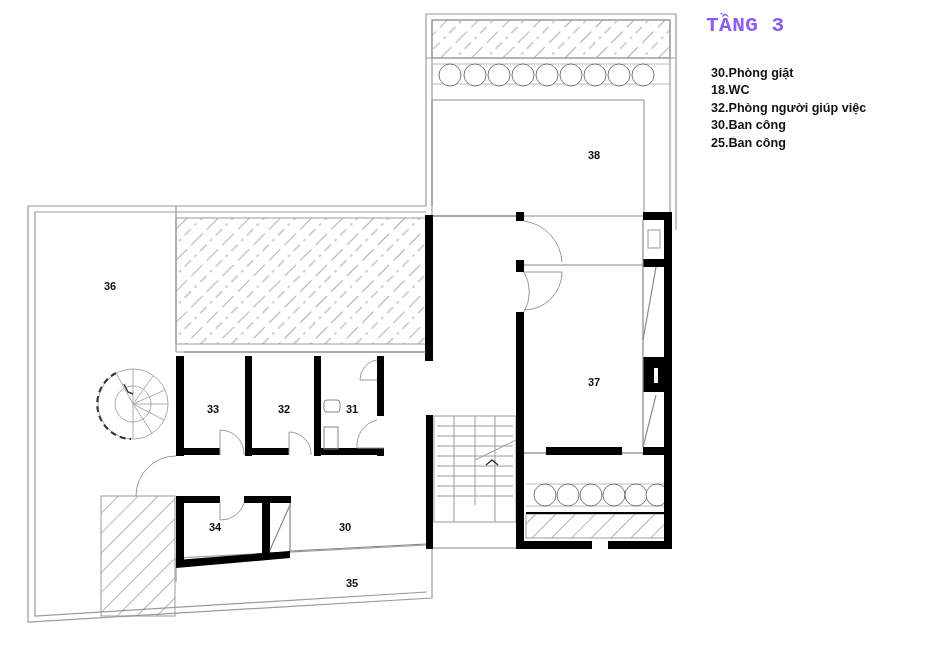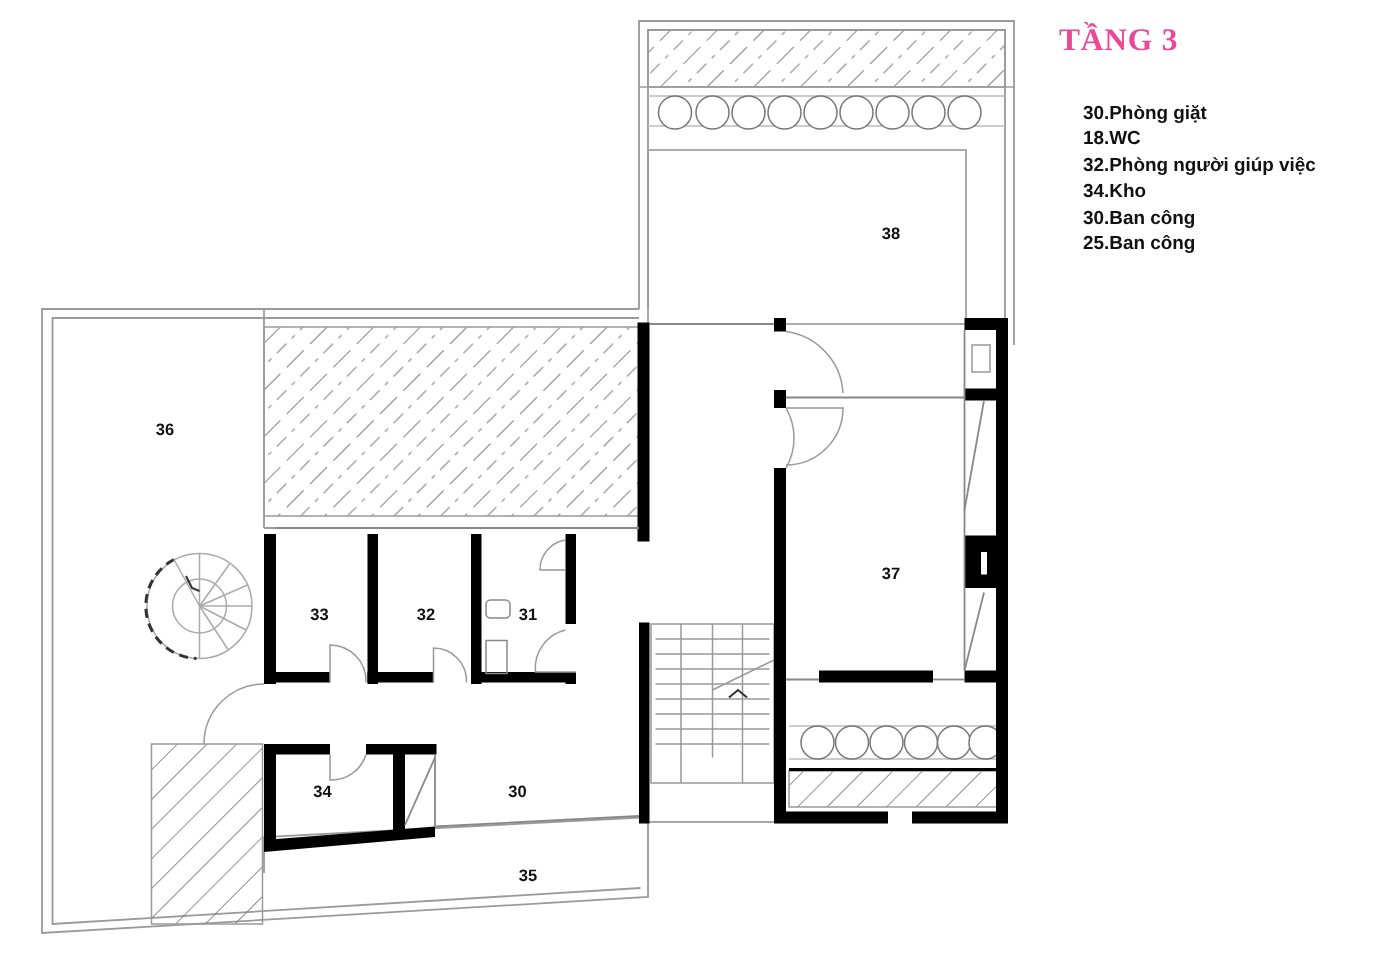--- a/index.html
+++ b/index.html
@@ -1,20 +1,20 @@
 <!DOCTYPE html>
 <html><head>
 <meta charset="utf-8">
 <style>
   html, body { margin:0; padding:0; background:#ffffff; }
   body { width:930px; height:648px; position:relative; overflow:hidden; font-family:"Liberation Sans", sans-serif; }
   #plan { position:absolute; left:0; top:0; }
   .legend { position:absolute; left:706px; top:14px; }
-  .legend-title { font-family:Liberation Serif, serif; font-weight:bold; font-size:21px; color:#ec4899; letter-spacing:0.5px; margin:0 0 28px 0; }
-  .legend-list { list-style:none; margin:12px; padding:0 0 0 4px; }
+  .legend-title { font-family:Liberation Mono, monospace; font-weight:bold; font-size:21px; color:#8b5cf6; letter-spacing:0.5px; margin:0 0 28px 0; }
+  .legend-list { list-style:none; margin:1px; padding:0 0 0 4px; }
   .legend-list li { font-family:"Liberation Sans", sans-serif; font-weight:bold; font-size:12.6px; color:#111; line-height:17.4px; white-space:nowrap; }
   .room-label { font-family:"Liberation Sans", sans-serif; font-weight:bold; font-size:11px; fill:#111; }
 </style>
 </head>
 <body>
 
 <svg id="plan" width="930" height="648" viewBox="0 0 930 648" xmlns="http://www.w3.org/2000/svg">
   <defs>
     <pattern id="hatch" patternUnits="userSpaceOnUse" width="22" height="22" patternTransform="rotate(45)">
       <line x1="0" y1="0" x2="0" y2="22" stroke="#777" stroke-width="1.2" stroke-dasharray="16 6"></line>
@@ -192,17 +192,16 @@
   <text class="room-label" x="594" y="386" text-anchor="middle">37</text>
   <text class="room-label" x="594" y="159" text-anchor="middle">38</text>
 </svg>
 
 <div class="legend">
   <div class="legend-title">TẦNG 3</div>
   <ul class="legend-list">
     <li>30.Phòng giặt</li>
     <li>18.WC</li>
     <li>32.Phòng người giúp việc</li>
-    <li>34.Kho</li>
     <li>30.Ban công</li>
     <li>25.Ban công</li>
   </ul>
 </div>
 
 </body></html>

